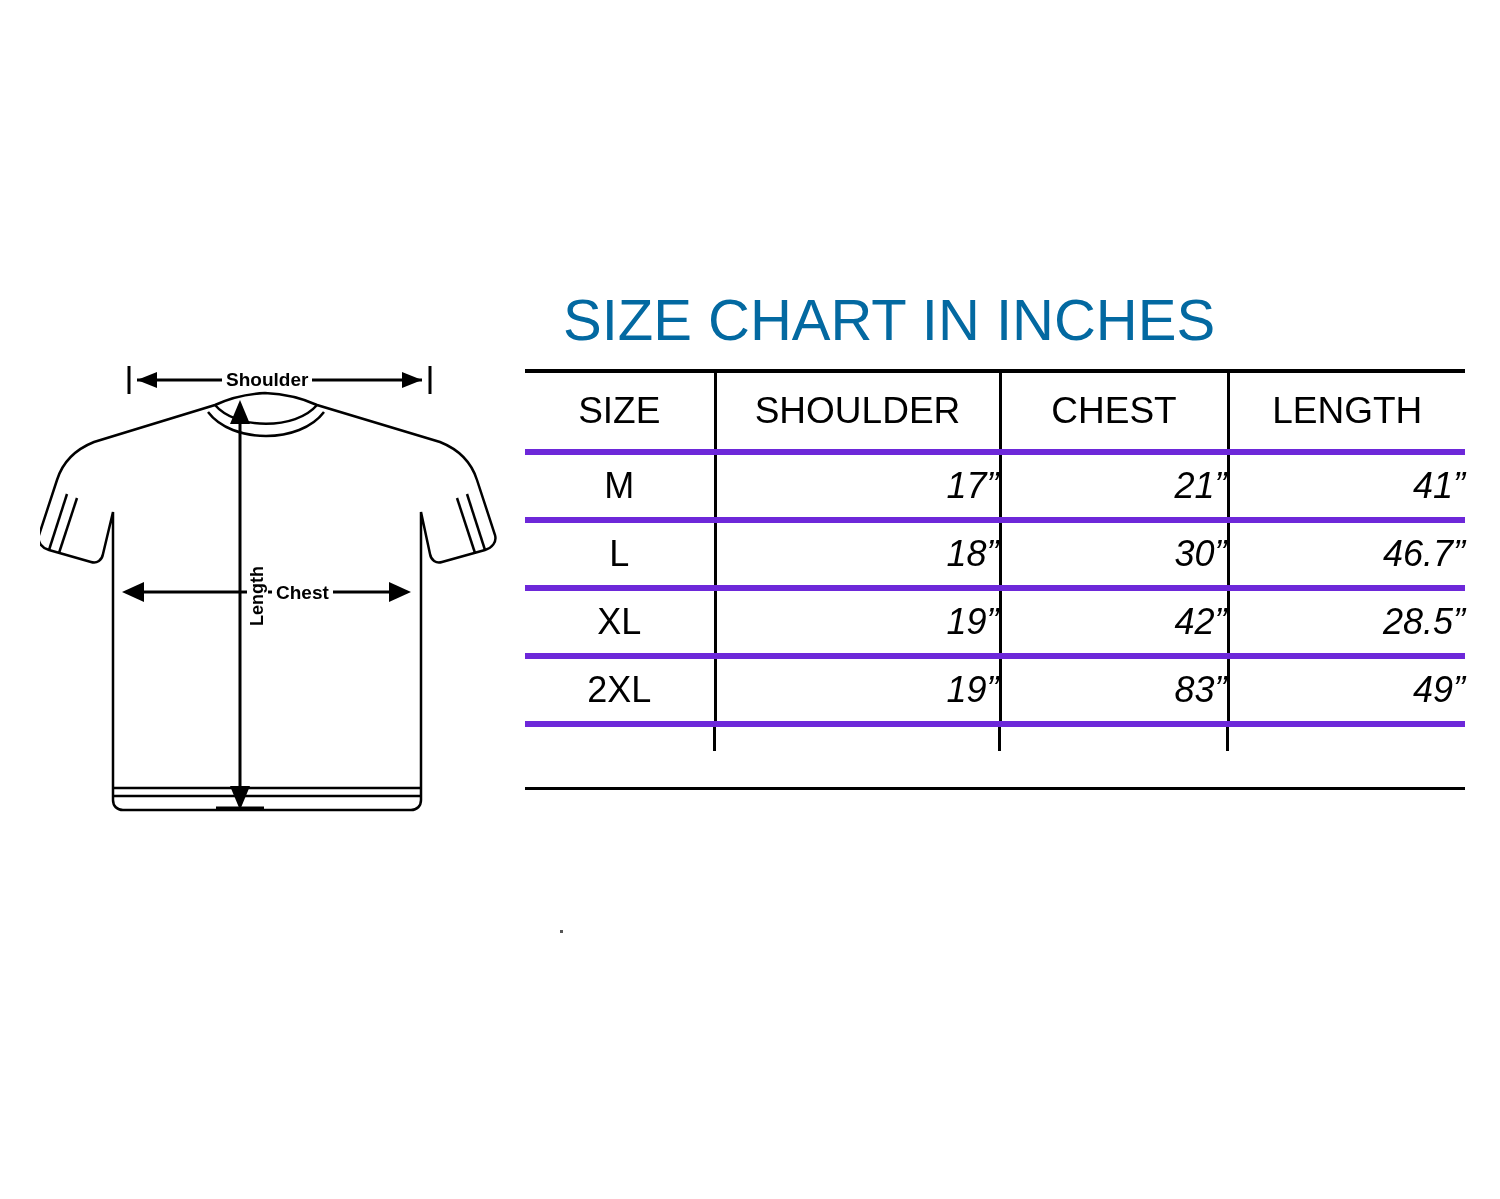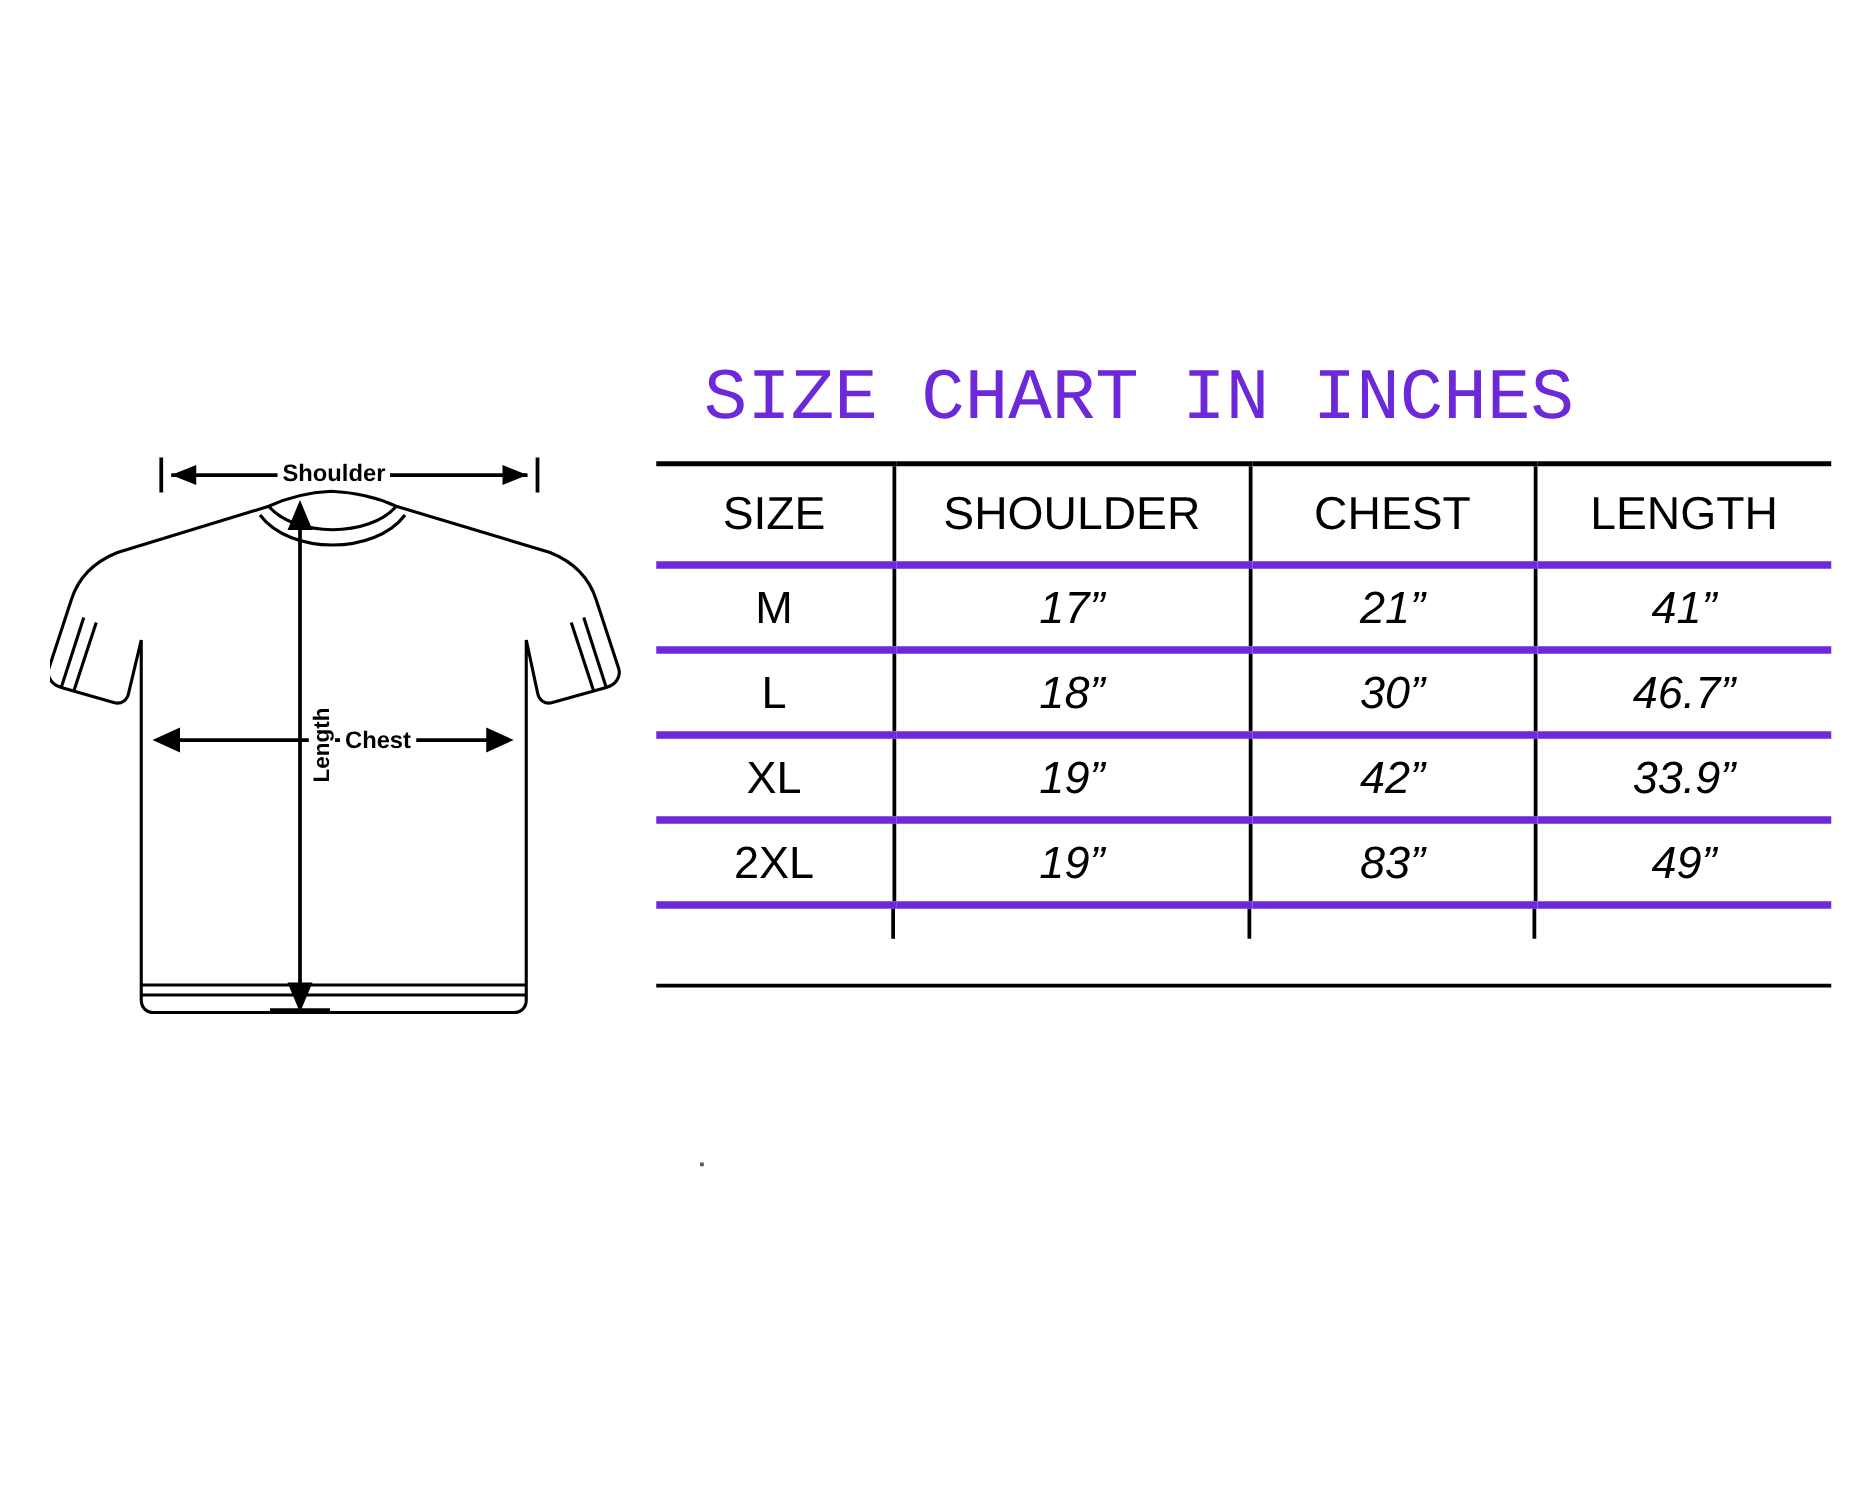--- a/index.html
+++ b/index.html
@@ -57,27 +57,27 @@
   }
 
   
   #chart-area {
     position: absolute;
     left: 525px;
     top: 290px;
     width: 940px;
   }
   #chart-title {
-    font-family: Liberation Mono, monospace;
+    font-family: Liberation Sans, sans-serif;
     font-size: 58px;
     font-weight: normal;
     letter-spacing: 0px;
     line-height: 1.05;
     margin: 0 0 18px 38px;
-    color: #6d28d9;
+    color: #0369a1;
   }
 
   table#size-table {
     border-collapse: collapse;
     width: 940px;
     table-layout: fixed;
   }
   table#size-table col.c-size   { width: 190px; }
   table#size-table col.c-shoulder { width: 285px; }
   table#size-table col.c-chest  { width: 228px; }
@@ -106,20 +106,21 @@
     height: 62px;
     font-size: 36px;
   }
   table#size-table tbody td.size-cell {
     font-family: "Liberation Sans", sans-serif;
     font-style: normal;
   }
   table#size-table tbody td.val-cell {
     font-family: "Liberation Sans", sans-serif;
     font-style: italic;
+    text-align: right;
   }
   
   #table-footer-rules {
     width: 940px;
     margin-top: 0;
   }
   #table-footer-rules .rule {
     height: 3px;
     background: #000;
     width: 100%;
@@ -252,21 +253,21 @@
       <tr>
         <td class="size-cell">L</td>
         <td class="val-cell">18”</td>
         <td class="val-cell">30”</td>
         <td class="val-cell">46.7”</td>
       </tr>
       <tr>
         <td class="size-cell">XL</td>
         <td class="val-cell">19”</td>
         <td class="val-cell">42”</td>
-        <td class="val-cell">33.9”</td>
+        <td class="val-cell">28.5”</td>
       </tr>
       <tr>
         <td class="size-cell">2XL</td>
         <td class="val-cell">19”</td>
         <td class="val-cell">83”</td>
         <td class="val-cell">49”</td>
       </tr>
     </tbody>
   </table>
 

